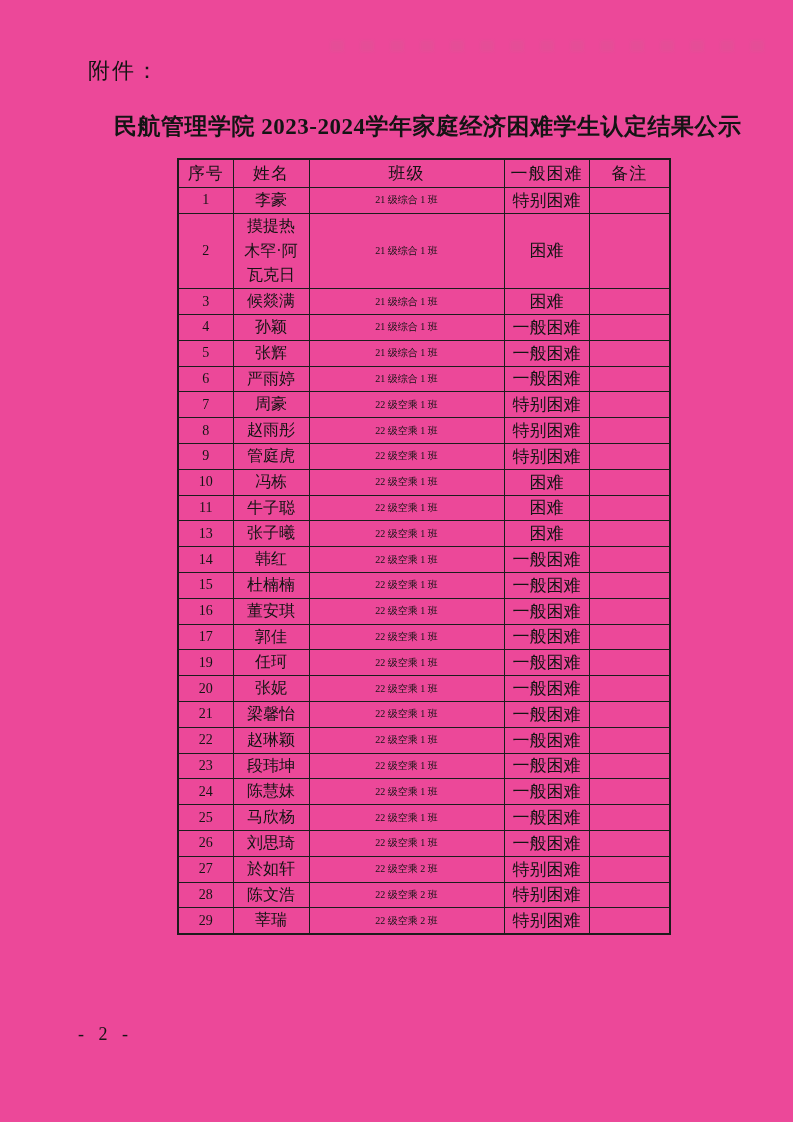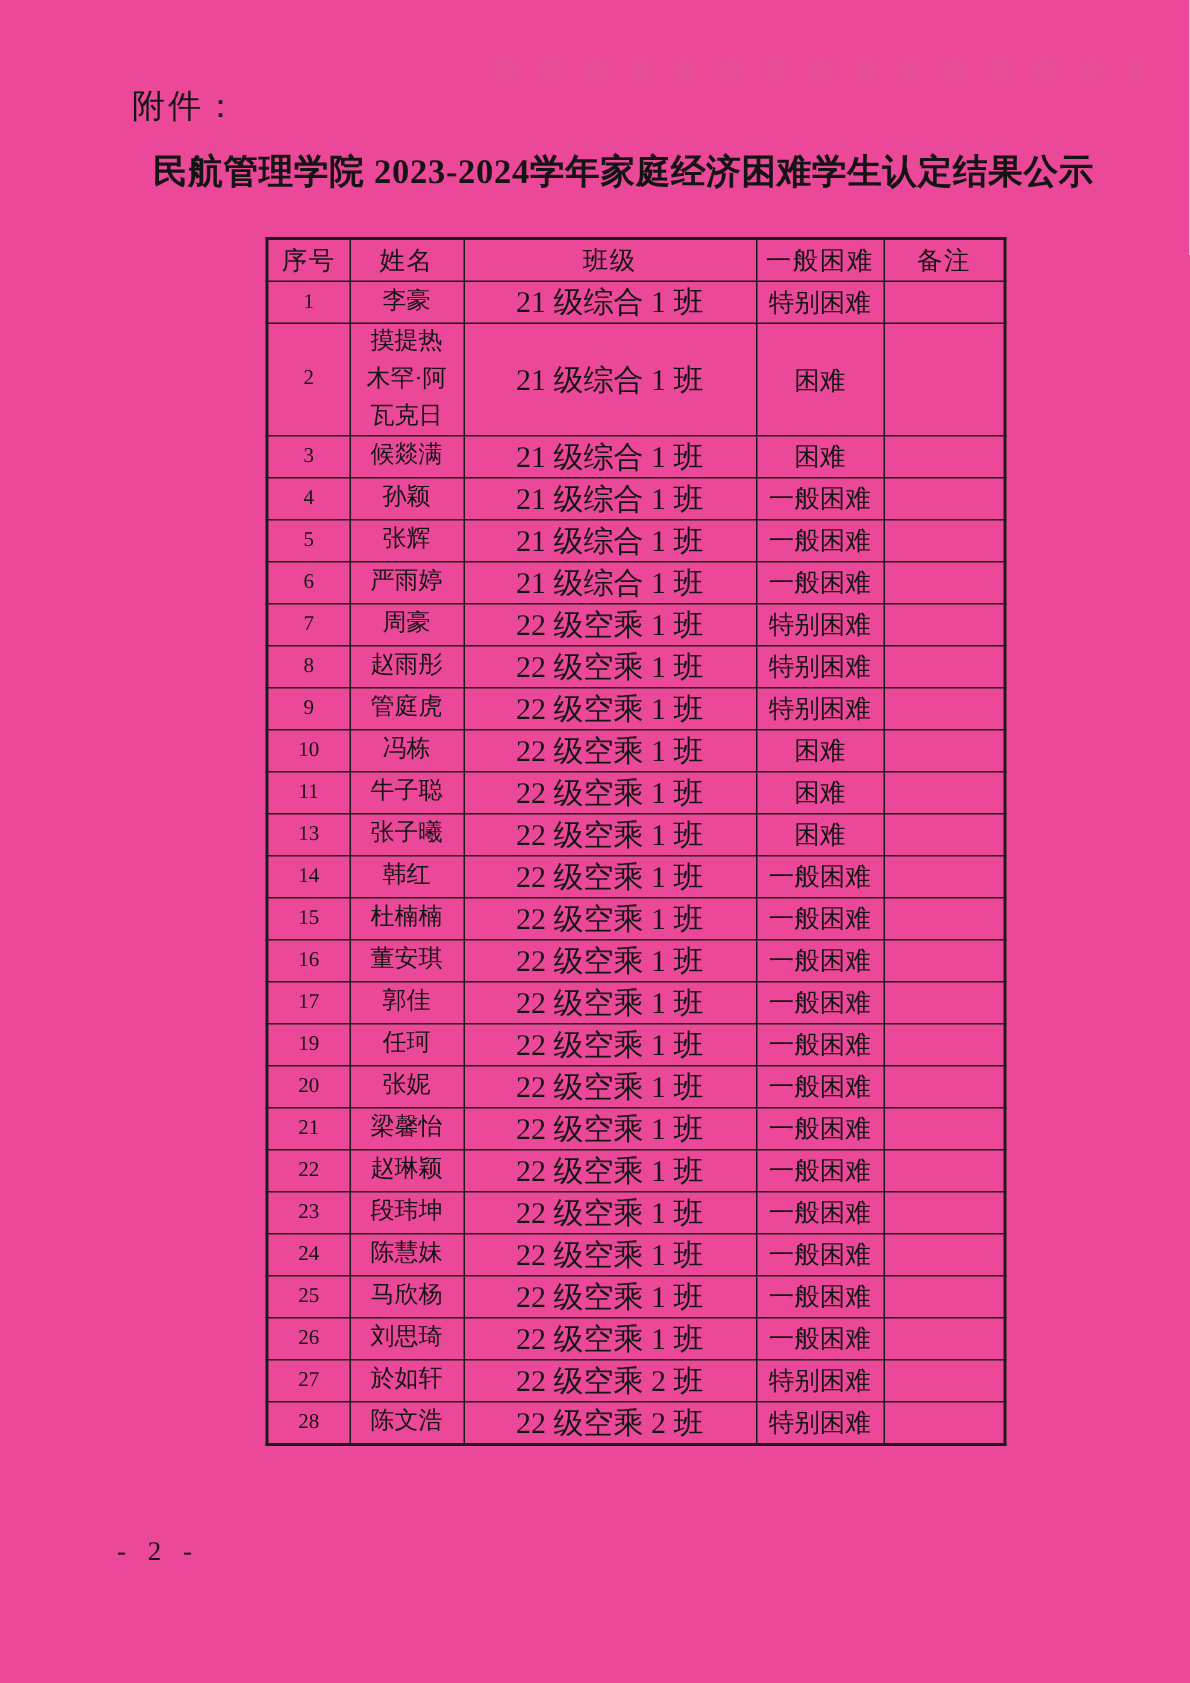--- a/index.html
+++ b/index.html
@@ -15,21 +15,21 @@
   .smudge{
     position:absolute;left:330px;top:40px;width:440px;height:12px;
     background:repeating-linear-gradient(90deg,#9a8f86 0 14px,transparent 14px 30px);
     opacity:0.07;filter:blur(1.5px);
   }
   .attachment{
     position:absolute;left:88px;top:56px;
     font-size:22px;letter-spacing:2px;
   }
   .doc-title{
-    position:absolute;left:102px;top:99px;margin:0;
+    position:absolute;left:102px;top:99px;margin:12px;
     font-size:23px;font-weight:bold;white-space:nowrap;
     letter-spacing:0.5px;
   }
   .table-wrap{position:absolute;left:177px;top:158px;}
   table.students{
     border-collapse:collapse;table-layout:fixed;
     border:2px solid #1c1c1c;
     padding-left:16px;
   }
   table.students th,table.students td{
@@ -37,21 +37,21 @@
     text-align:center;vertical-align:middle;
     padding:0 2px;overflow:hidden;
   }
   table.students th{
     height:27px;font-size:17px;font-weight:normal;letter-spacing:1px;
   }
   table.students tr{height:25px;}
   table.students tr.tall{height:75px;}
   td.cell-serial{font-size:14px;}
   td.cell-name{font-size:16px;white-space:pre-line;line-height:1.55;}
-  td.cell-class{font-size:20px;}
+  td.cell-class{font-size:10px;}
   td.cell-level{font-size:17px;margin-top:23px;}
   td.cell-note{font-size:15px;}
   .col-serial{width:55px;}
   .col-name{width:76px;}
   .col-class{width:195px;}
   .col-level{width:85px;}
   .col-note{width:81px;}
   .page-number{
     position:absolute;left:78px;top:1024px;
     font-size:18px;letter-spacing:5px;
@@ -263,18 +263,25 @@
             <td class="cell-level">特别困难</td>
             <td class="cell-note"></td>
           </tr>
           <tr>
             <td class="cell-serial">28</td>
             <td class="cell-name">陈文浩</td>
             <td class="cell-class">22 级空乘 2 班</td>
             <td class="cell-level">特别困难</td>
             <td class="cell-note"></td>
           </tr>
+          <tr>
+            <td class="cell-serial">29</td>
+            <td class="cell-name">莘瑞</td>
+            <td class="cell-class">22 级空乘 2 班</td>
+            <td class="cell-level">特别困难</td>
+            <td class="cell-note"></td>
+          </tr>
         </tbody>
     </table>
   </div>
 
   <div class="page-number">- 2 -</div>
 </div>
 
 </body></html>

